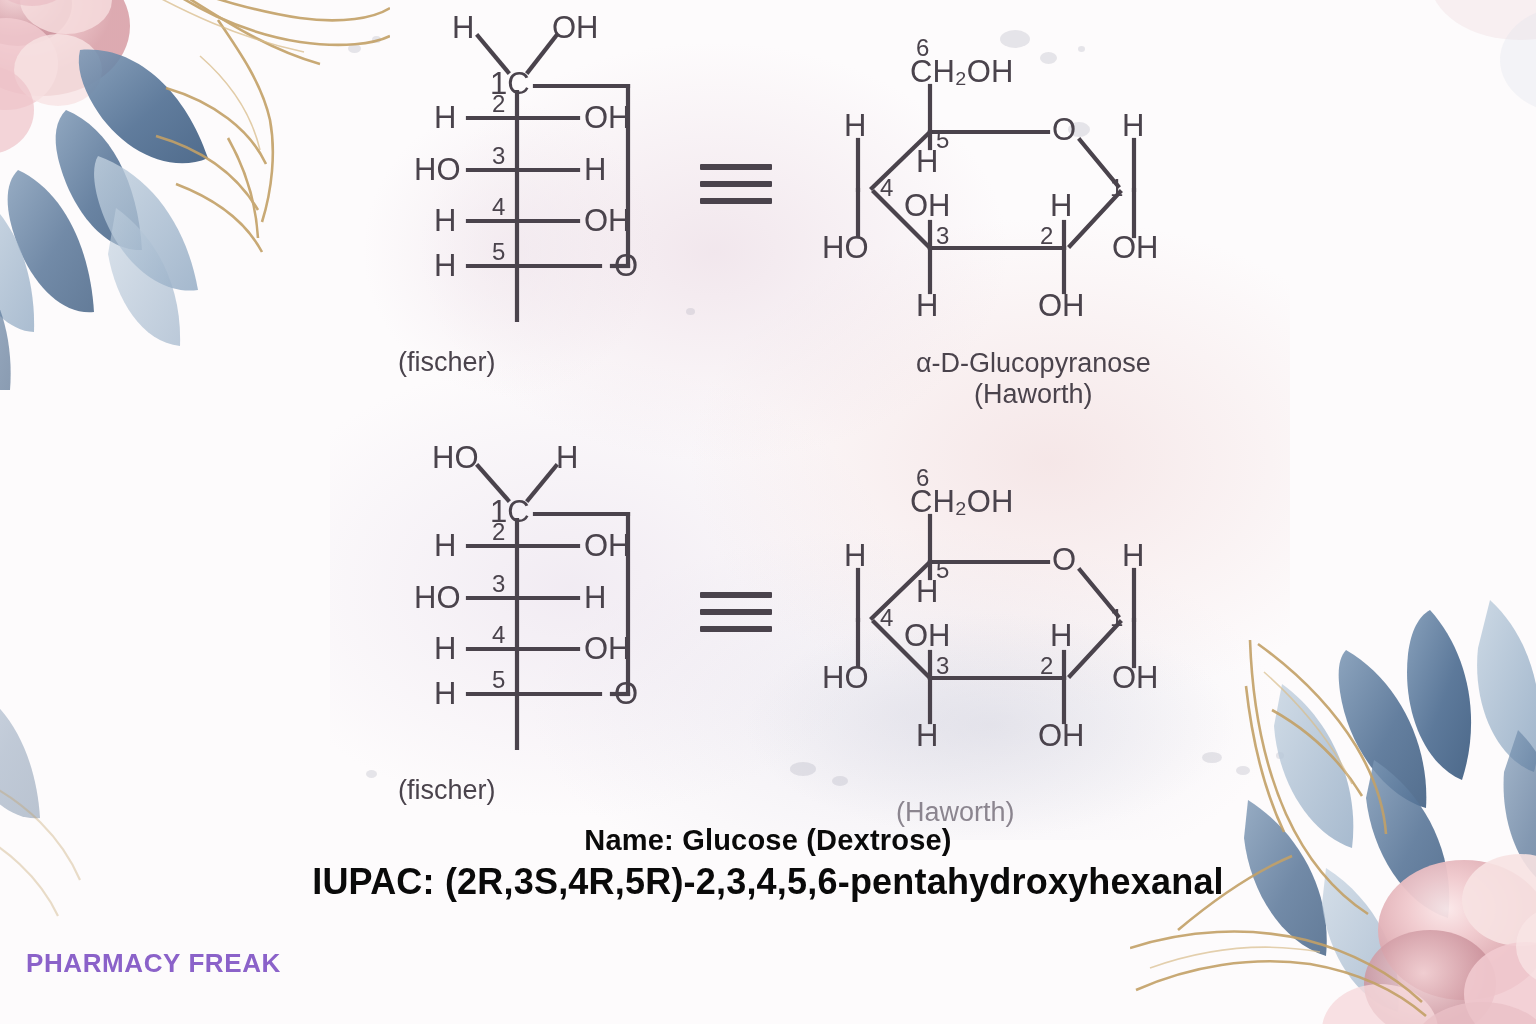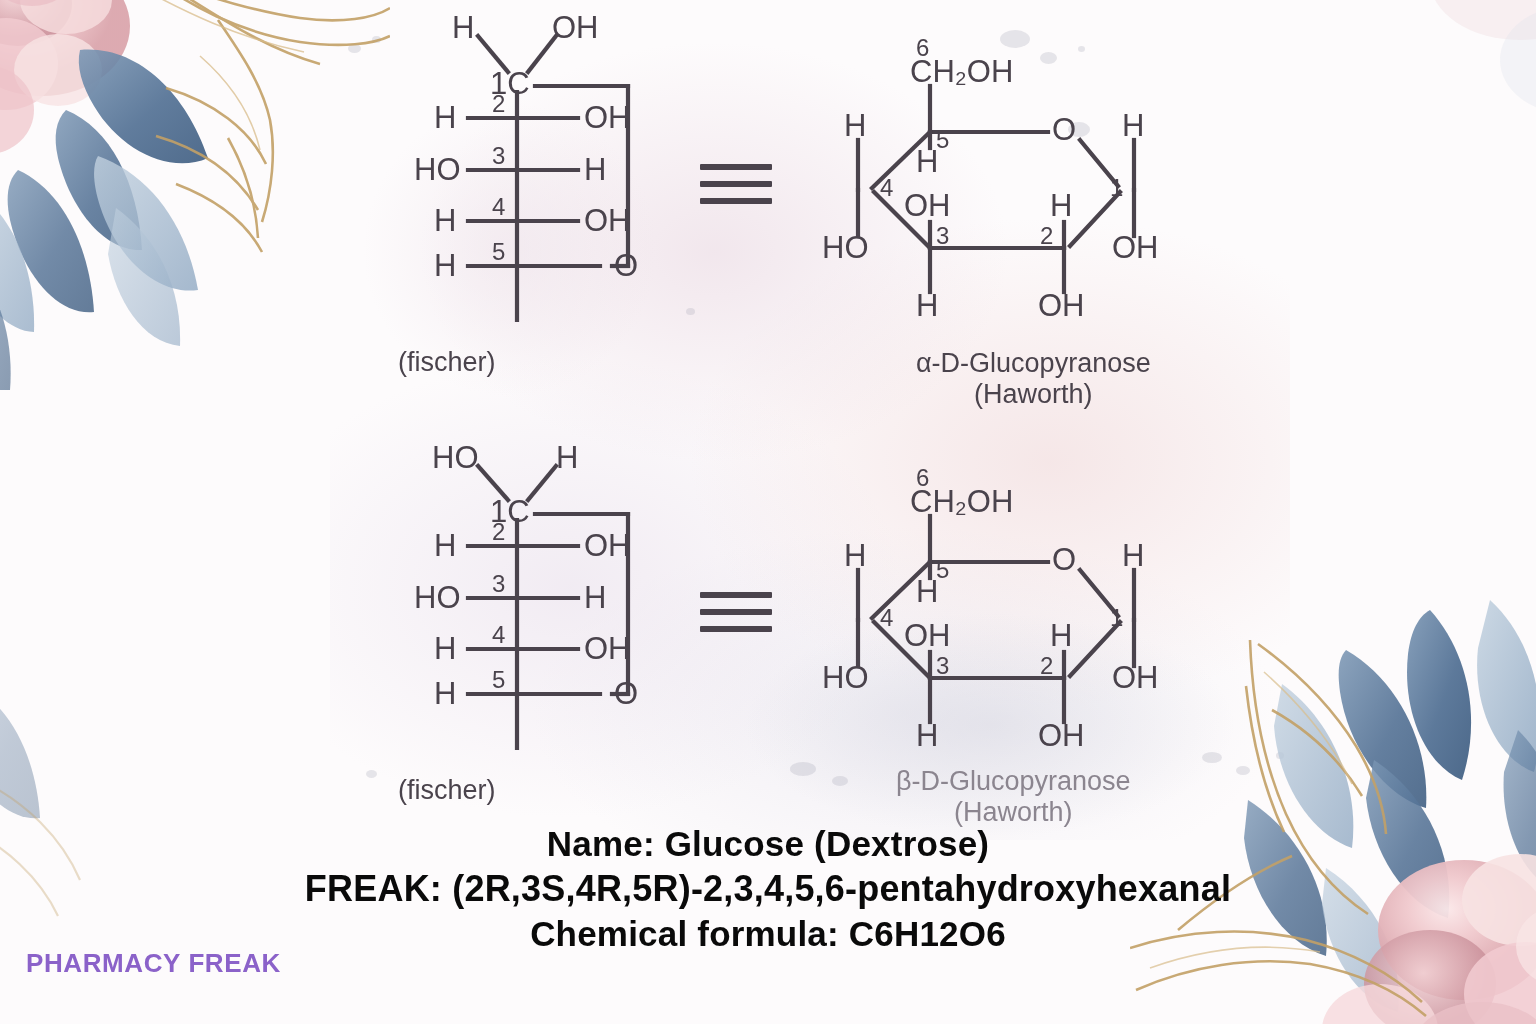--- a/index.html
+++ b/index.html
@@ -73,21 +73,21 @@
   .equiv span { display:block; width:72px; height:6px; background:#4a434c; border-radius:1px; }
 
   
   .info-block {
     position:absolute; left:0; top:822px; width:1536px;
     text-align:center; color:#0a0a0a;
     font-family:"Liberation Sans", sans-serif;
     font-weight:bold;
     z-index:6;
   }
-  .info-line { font-size:35px; line-height:1.27; letter-spacing:0.2px; }
+  .info-line { font-size:29px; line-height:1.27; letter-spacing:0.2px; }
   .info-line.l2 { font-size:36px; }
 
   
   .watermark {
     position:absolute; left:26px; top:948px;
     color:#8b62c9; font-size:26px; font-weight:bold;
     letter-spacing:0.6px;
     font-family:"Liberation Sans", sans-serif;
     z-index:7;
   }
@@ -397,37 +397,36 @@
 
     <div class="num" style="left:1040px;top:654px;">2</div>
     <div class="atom" style="left:1050px;top:620px;">H</div>
     <div class="atom" style="left:1038px;top:720px;">OH</div>
 
     <div class="num" style="left:1110px;top:606px;">1</div>
     <div class="atom" style="left:1122px;top:540px;">H</div>
     <div class="atom" style="left:1112px;top:662px;">OH</div>
 
     <div class="caption faded" style="left:896px;top:766px;">
-      <span>β-D-Glucopyranose</span><br>
+      <br>
       <span>(Haworth)</span>
     </div>
   </div>
 
   <div class="equiv" style="left:700px;top:164px;">
     <span></span>
     <span></span>
     <span></span>
   </div>
   <div class="equiv" style="left:700px;top:592px;">
     <span></span>
     <span></span>
     <span></span>
   </div>
 
 </div>
 
 <div class="info-block">
   <div class="info-line">Name: Glucose (Dextrose)</div>
-  <div class="info-line l2">FREAK: (2R,3S,4R,5R)-2,3,4,5,6-pentahydroxyhexanal</div>
-  <div class="info-line">Chemical formula: C6H12O6</div>
+  <div class="info-line l2">IUPAC: (2R,3S,4R,5R)-2,3,4,5,6-pentahydroxyhexanal</div>
 </div>
 
 <div class="watermark">PHARMACY FREAK</div>
 
 </body></html>

